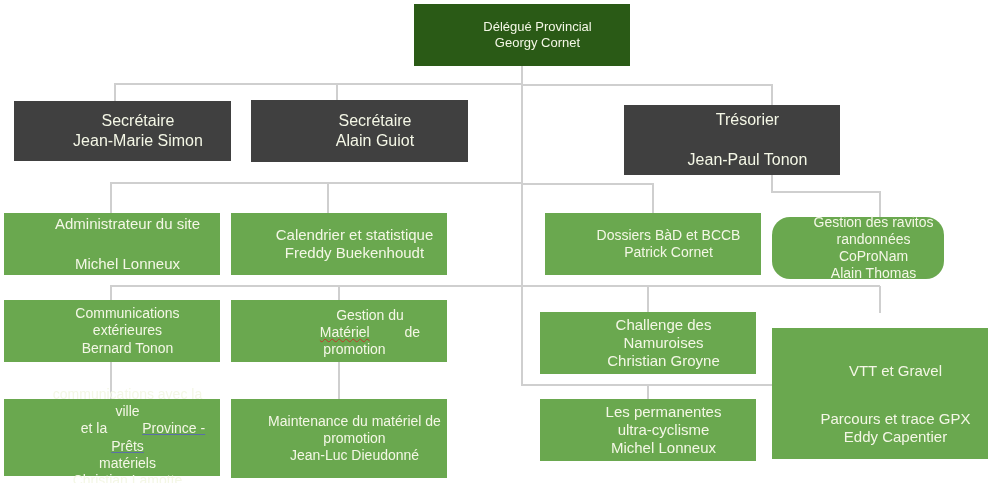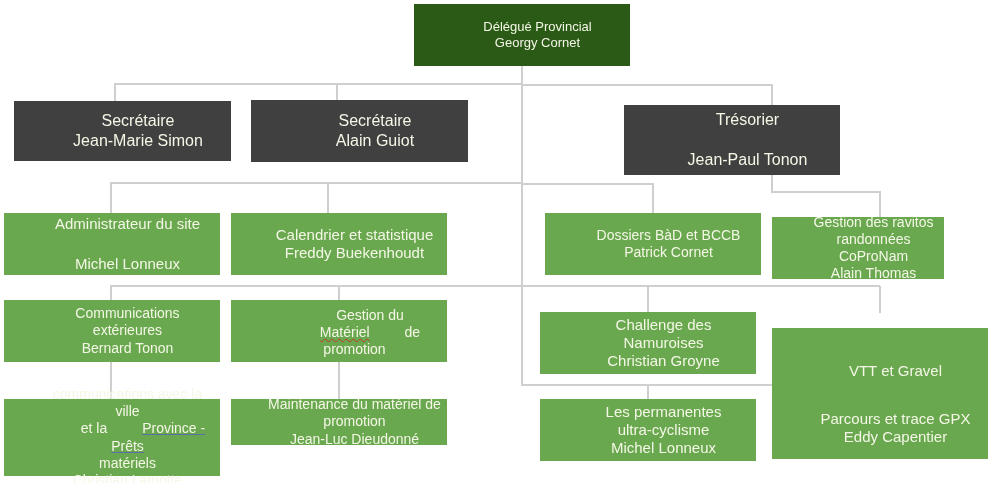--- a/index.html
+++ b/index.html
@@ -81,31 +81,31 @@
 </div>
 <div class="node light sm" style="left:231px; top:300px; width:216px; height:62px; justify-content:center; padding-top:5px;">
   <span><span style="display:inline">Gestion du </span><span style="display:inline" class="squiggle">Matériel</span><span style="display:inline"> de promotion</span></span>
 </div>
 <div class="node light sm" style="left:4px; top:399px; width:216px; height:77px;">
   <span>communications avec la ville</span>
   <span><span style="display:inline">et la </span><span style="display:inline" class="squiggle-blue">Province - Prêts</span></span>
   <span>matériels</span>
   <span>Christian Lamotte</span>
 </div>
-<div class="node light sm" style="left:231px; top:399px; width:216px; height:46px;">
+<div class="node light sm" style="left:231px; top:399px; width:216px; height:79px;">
   <span>Maintenance du matériel de</span>
   <span>promotion</span>
   <span>Jean-Luc Dieudonné</span>
 </div>
 
 <div class="node light sm" style="left:545px; top:213px; width:216px; height:62px;">
   <span>Dossiers BàD et BCCB</span>
   <span>Patrick Cornet</span>
 </div>
-<div class="node light sm" style="left:772px; top:217px; width:172px; height:62px;">
+<div class="node light sm" style="left:772px; top:217px; width:172px; height:62px;border-radius:18px;">
   <span>Gestion des ravitos</span>
   <span>randonnées CoProNam</span>
   <span>Alain Thomas</span>
 </div>
 <div class="node light" style="left:540px; top:312px; width:216px; height:62px;">
   <span>Challenge des</span>
   <span>Namuroises</span>
   <span>Christian Groyne</span>
 </div>
 <div class="node light" style="left:772px; top:328px; width:216px; height:78px; justify-content:center; padding-top:11px;">

